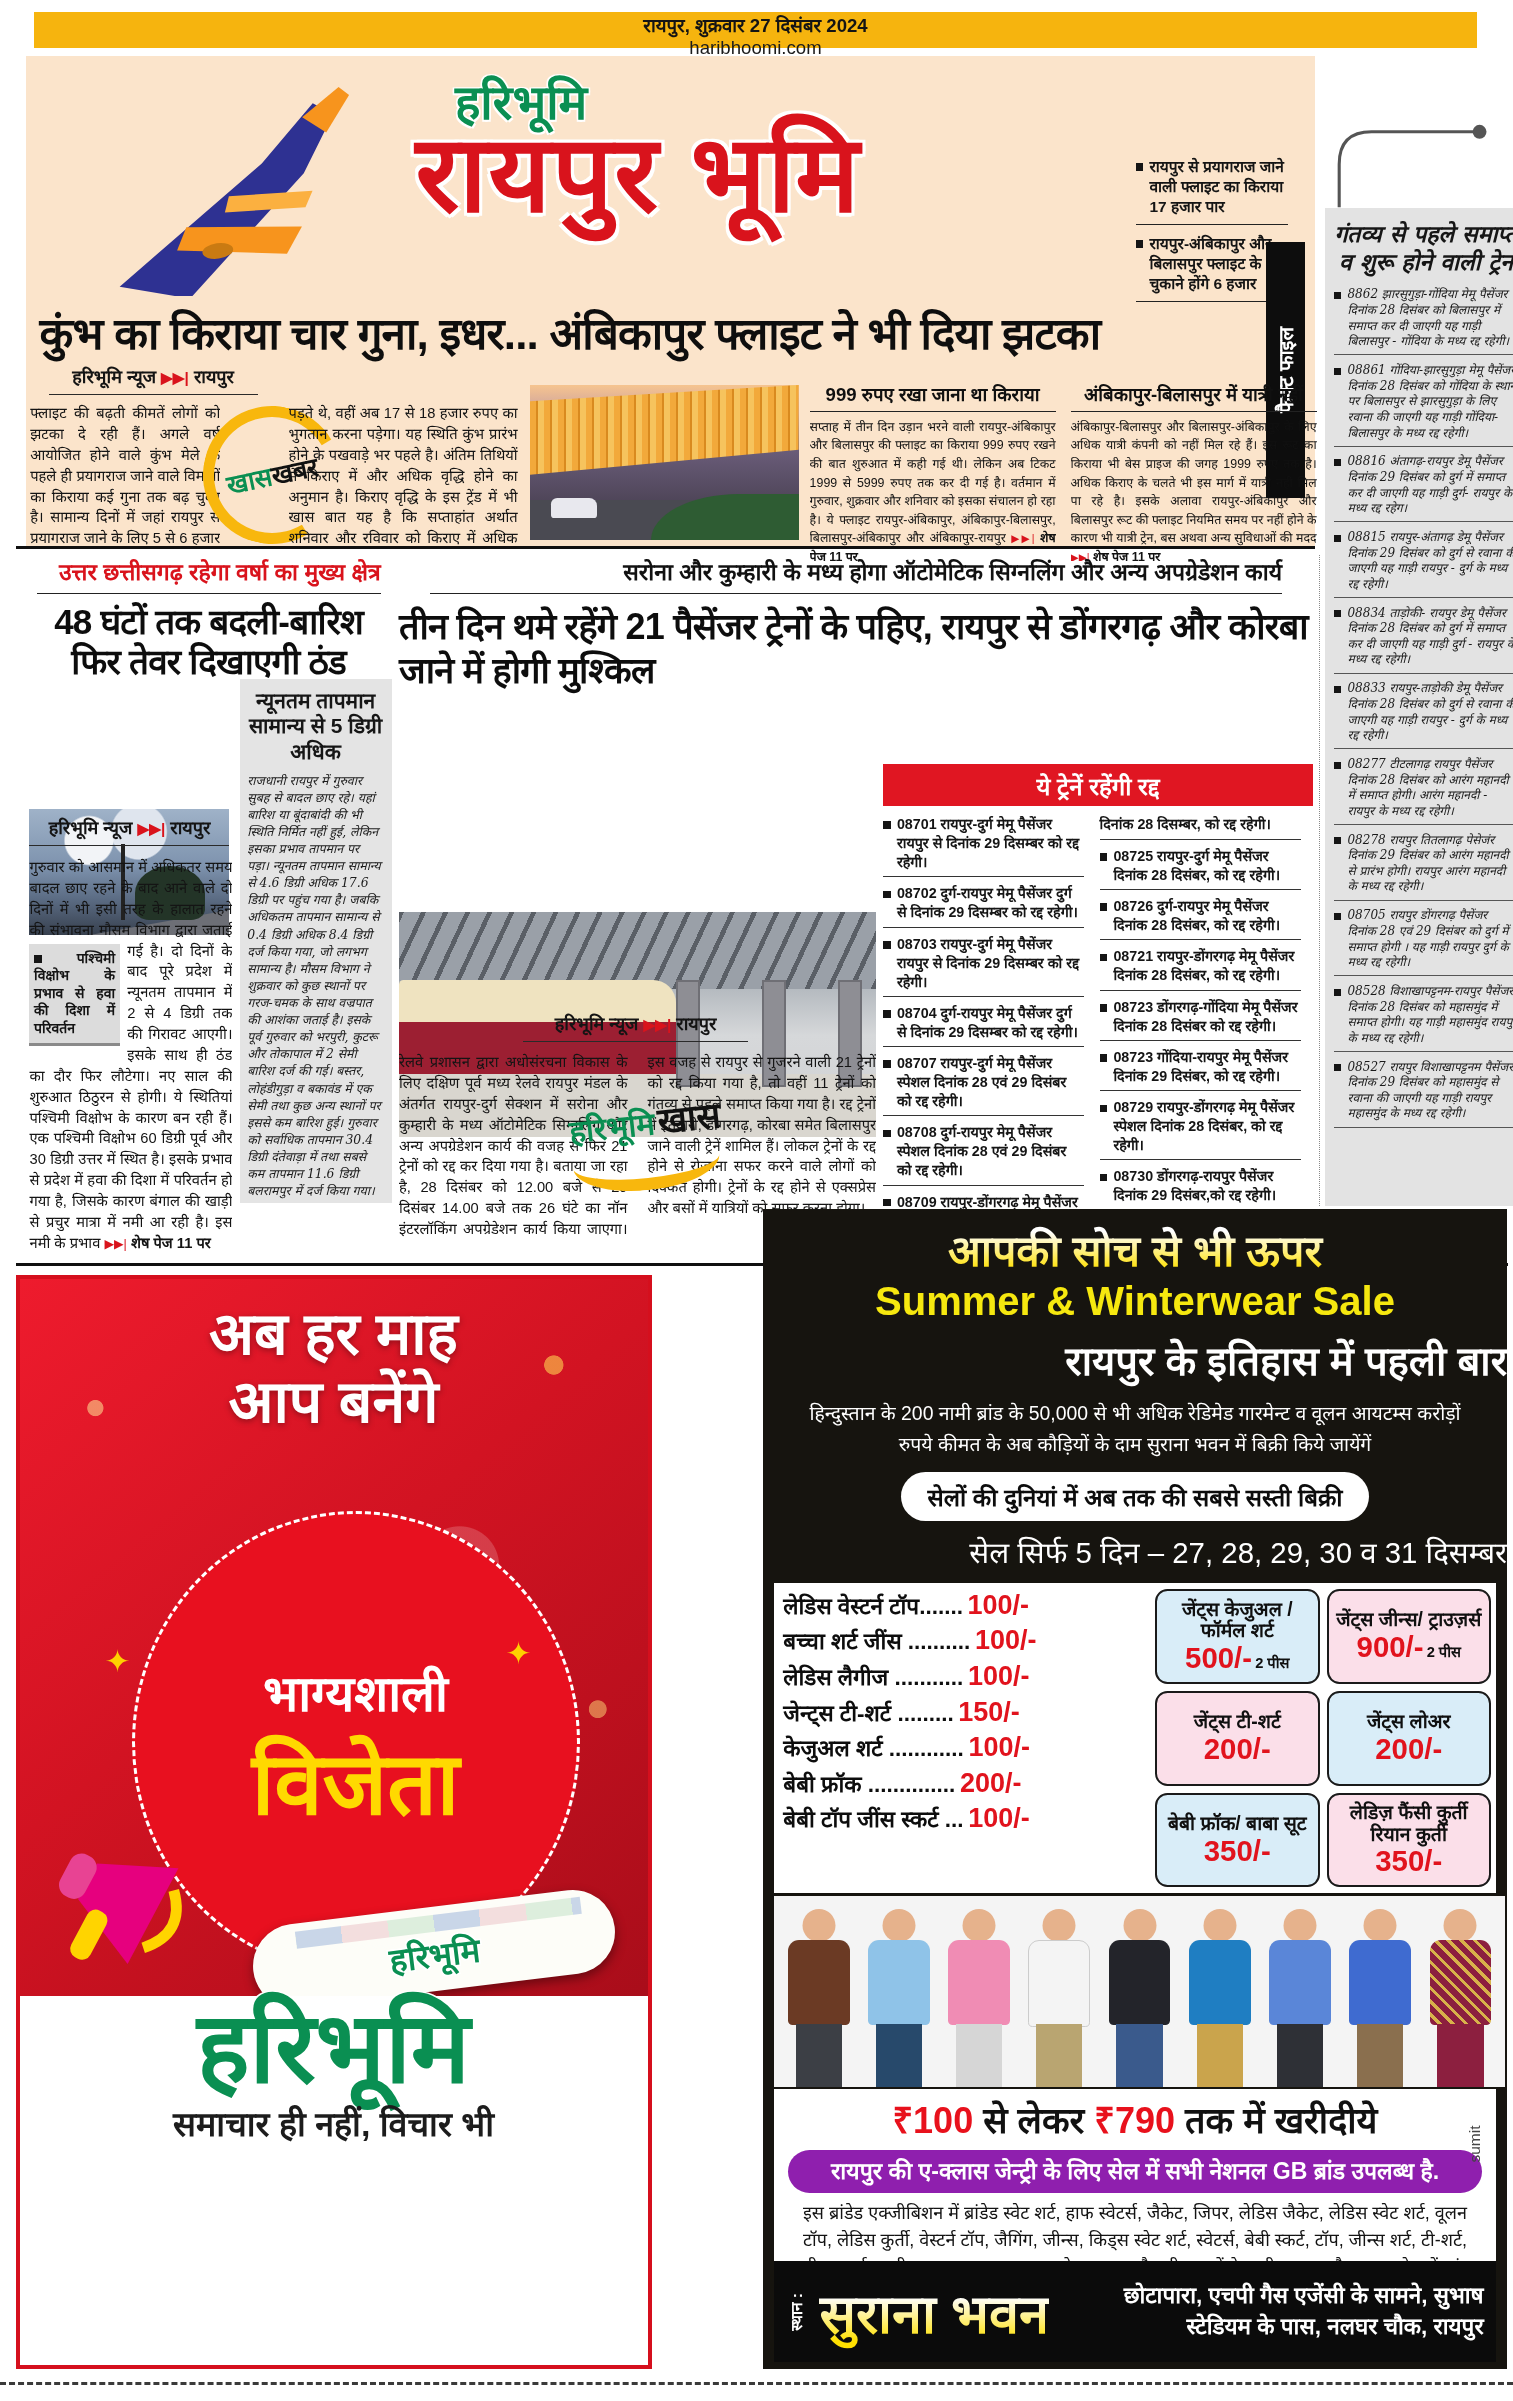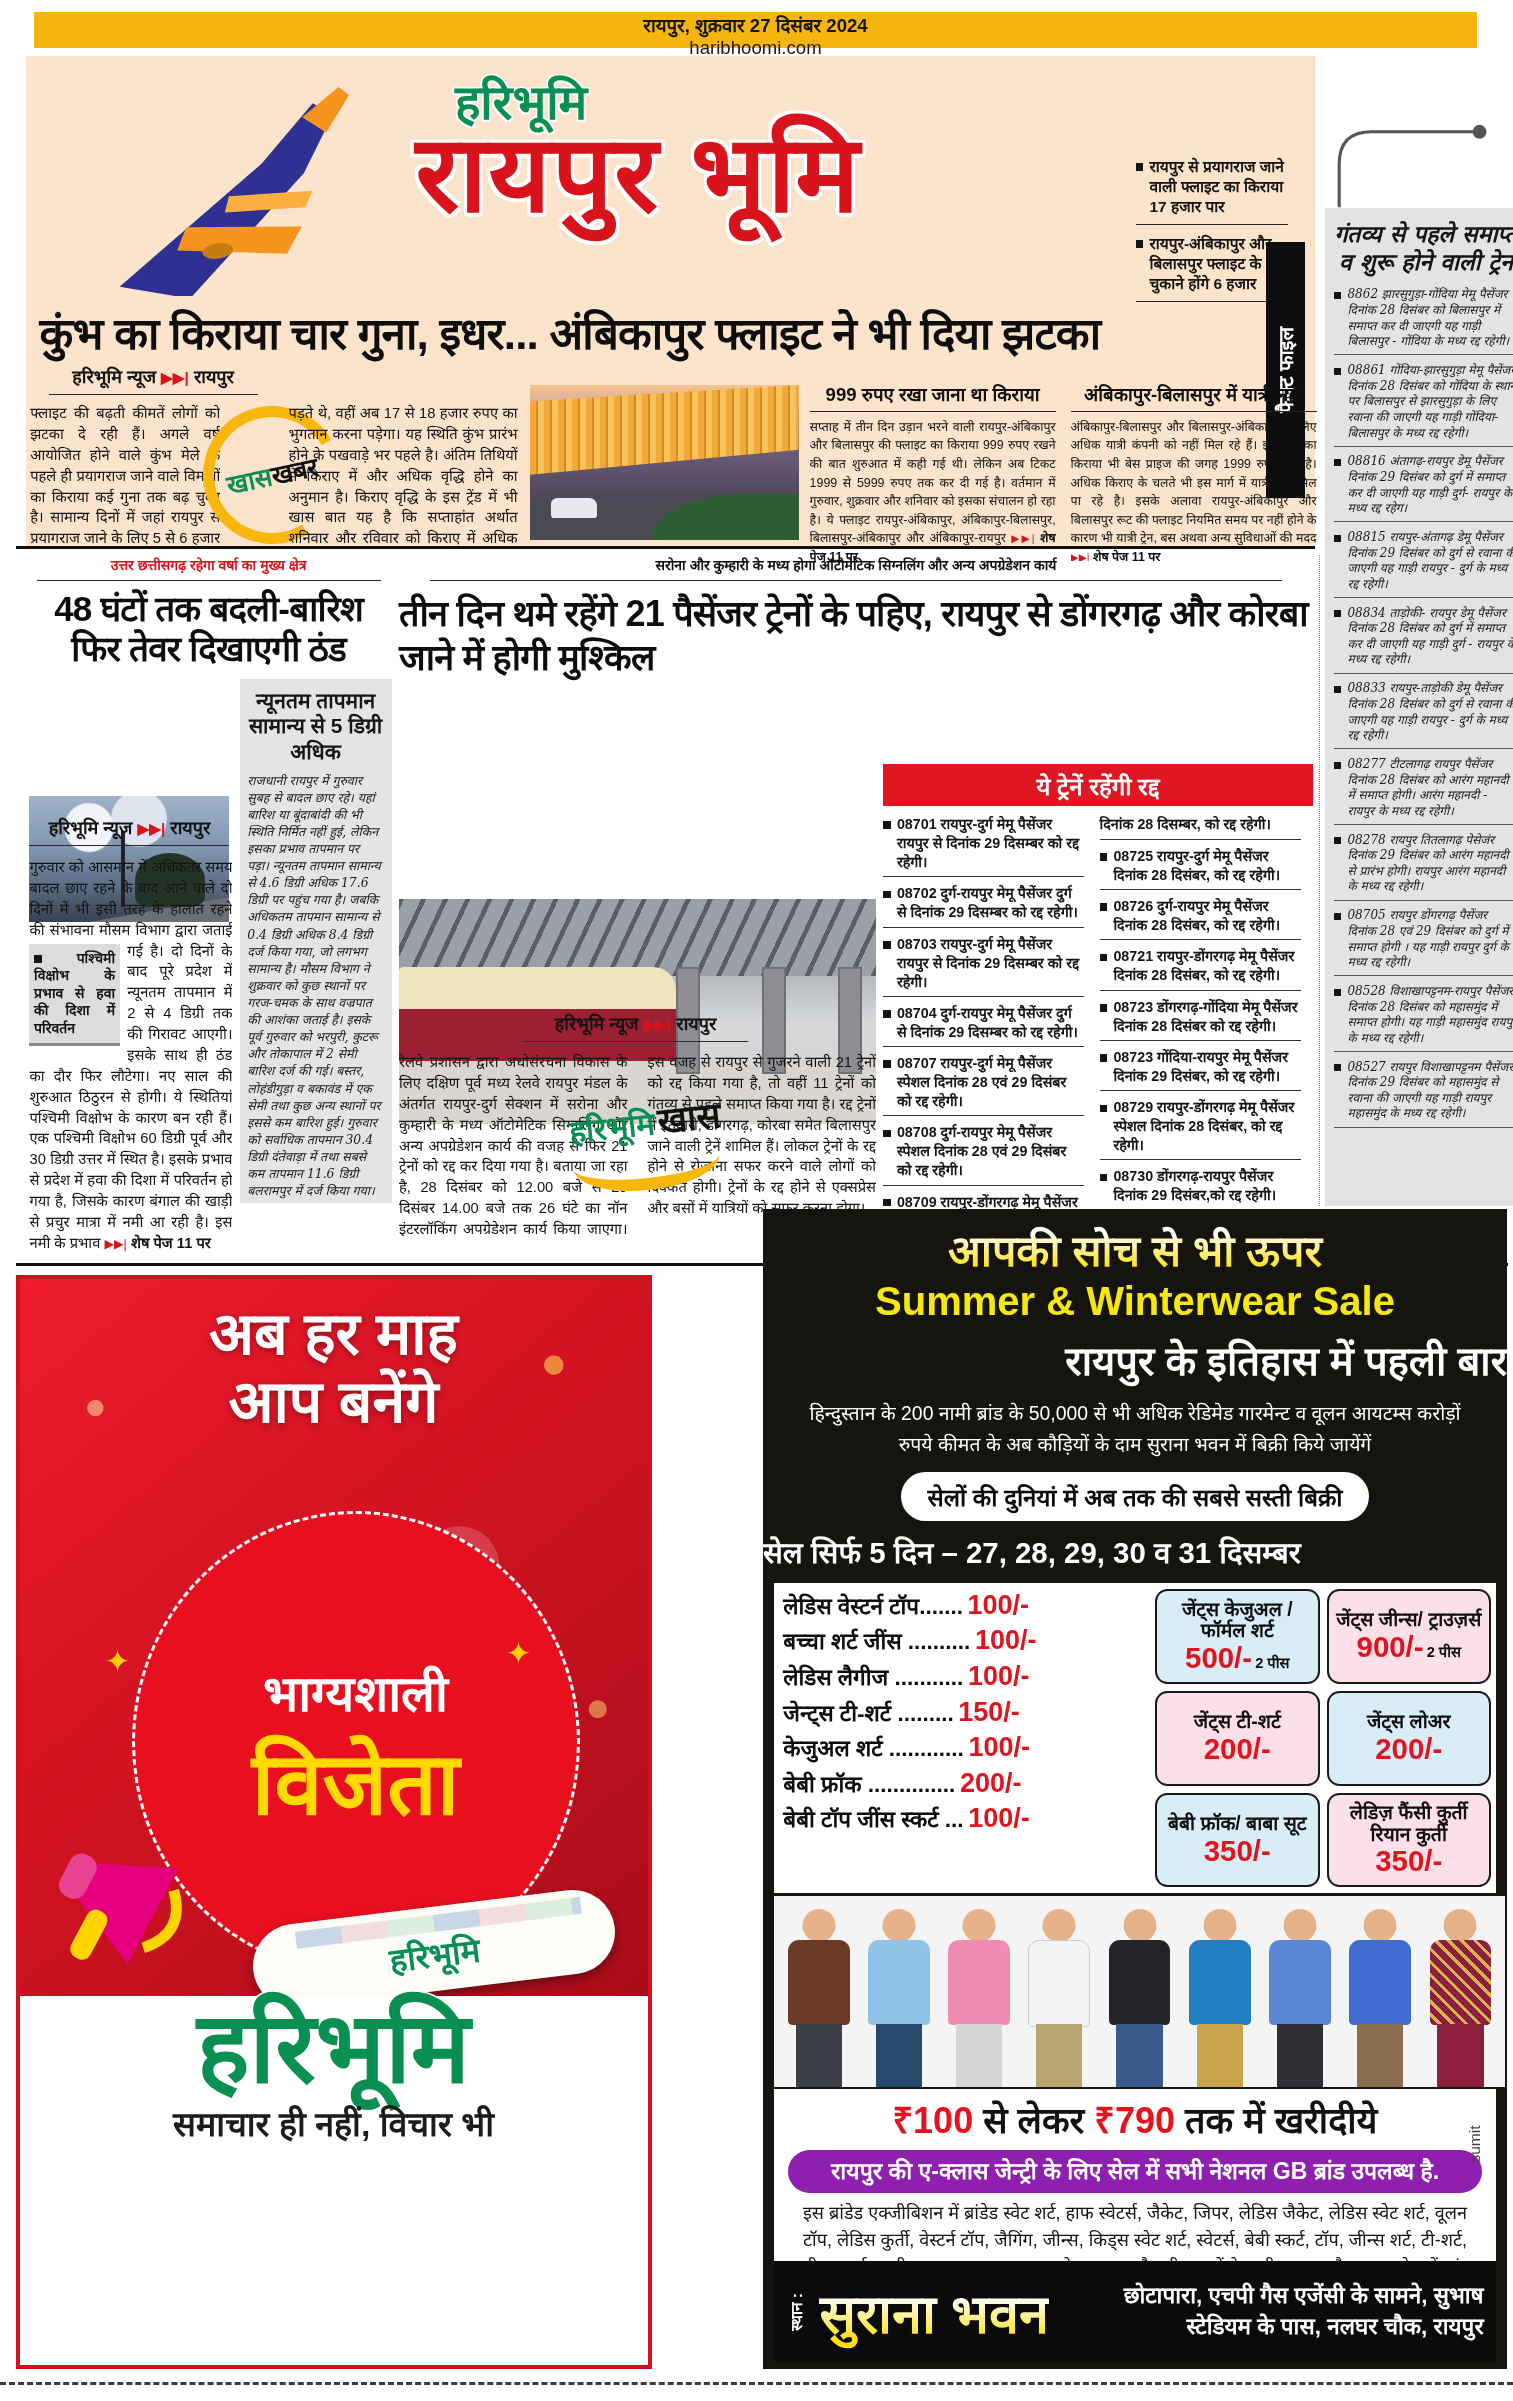--- a/index.html
+++ b/index.html
@@ -42,21 +42,21 @@
   .badge-khas .t{transform:rotate(-26deg);font-weight:bold;font-size:26px;white-space:nowrap;}
   .badge-khas .g{color:#0a8f52;}
 
   .subart .ttl{font-weight:bold;font-size:18.6px;text-align:center;border-bottom:1.9px solid #222;
                padding-bottom:4.6px;margin-bottom:6.2px;color:#101010;}
   .subart .bd{font-size:12.4px;line-height:1.5;}
 
   .hrule{background:#101010;}
 
   
-  .kicker{color:#d9131c;font-weight:bold;font-size:14px;text-align:center;
+  .kicker{color:#d9131c;font-weight:bold;font-size:23px;text-align:right;
           border-bottom:1.9px solid #222;padding-bottom:6.2px;}
   .w-head{font-weight:bold;font-size:35px;line-height:1.16;text-align:center;color:#0d0d0d;letter-spacing:-0.8px;}
   .graybox{background:#e4e4e4;padding:9.3px 7.7px;box-sizing:border-box;}
   .graybox .gt{font-weight:bold;font-size:21px;line-height:1.2;text-align:center;margin-bottom:7.7px;color:#161616;}
   .serifit{font-family:"DejaVu Serif","Liberation Serif",serif;font-style:italic;}
   .graybox .gb{font-size:12.4px;line-height:1.38;color:#1b1b1b;}
   .hlbox{float:left;width:81px;background:#dcdcdc;border-bottom:3.9px solid #8a8a8a;
          padding:6.2px 4.6px;margin:3.1px 7.7px 3.1px 0;font-weight:bold;font-size:14px;line-height:1.25;}
   .hlbox .sqb{margin-top:4.6px;}
 
@@ -135,21 +135,21 @@
 
   
   .adR{background:#16140f;overflow:hidden;}
   .adR .grad{font-size:43px;font-weight:bold;text-align:center;
      background:linear-gradient(180deg,#ffffff 20%,#ffe000 85%);-webkit-background-clip:text;background-clip:text;color:transparent;}
   .adR .sale{font-size:40px;font-weight:bold;color:#f6e80f;text-align:center;}
   .adR .first{font-size:40px;font-weight:bold;color:#fff;text-align:right;}
   .adR .bd{font-size:19.4px;color:#fff;line-height:1.6;text-align:center;}
   .adR .pillw{background:#fff;color:#0c0c0c;font-weight:bold;font-size:24px;border-radius:31px;
       padding:7.7px 26px;display:inline-block;}
-  .adR .days{font-size:29.4px;font-weight:bold;color:#fff;text-align:left;}
+  .adR .days{font-size:29.4px;font-weight:normal;color:#fff;text-align:right;}
   .panel{background:#fff;}
   .price-row{display:flex;align-items:baseline;padding:2.3px 6.2px;}
   .price-row .pl{font-weight:bold;font-size:22.5px;color:#0d0d0d;}
   .price-row .pv{font-weight:bold;font-size:27px;color:#e1131d;margin-left:4.6px;}
   .boxgrid{display:grid;grid-template-columns:1fr 1fr;grid-auto-rows:1fr;gap:7px;}
   .pbox{border:2.3px solid #1a1a1a;border-radius:12.4px;display:flex;flex-direction:column;
         align-items:center;justify-content:center;padding:3.1px 4.6px;text-align:center;}
   .pbox.blue{background:#d9edf8;}
   .pbox.pink{background:#fbdfe9;}
   .pbox .bl{font-weight:bold;font-size:19.4px;line-height:1.12;color:#101010;}

